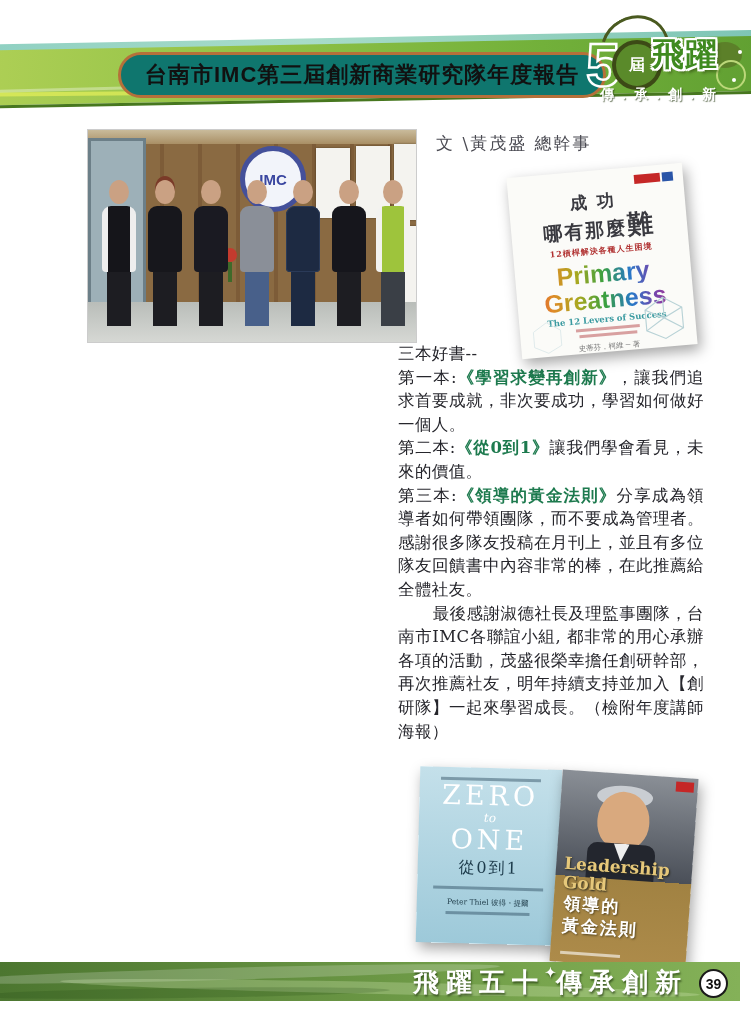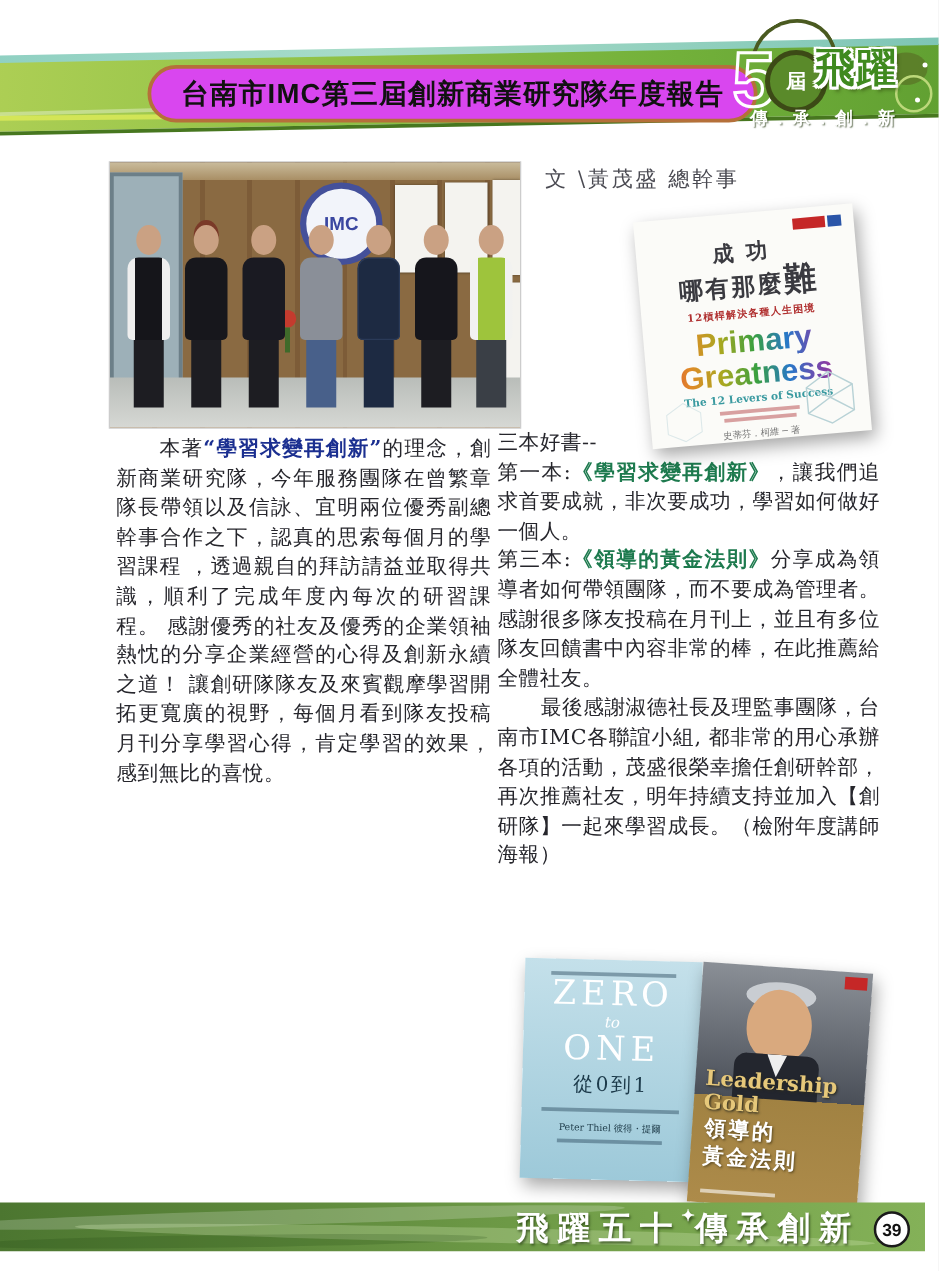--- a/index.html
+++ b/index.html
@@ -9,21 +9,21 @@
   
   .header-band{position:absolute;left:-12px;top:42px;width:790px;height:56px;
     background:linear-gradient(95deg,#aecf55 0%,#8fc146 35%,#72b03a 70%,#5f9e31 100%);
     transform:rotate(-1.1deg);border-bottom:3px solid #47771f;z-index:1;}
   .header-band .teal{position:absolute;left:0;top:-5px;width:100%;height:6px;
     background:linear-gradient(90deg,#8fd0c2,#a8dcc8 40%,#7cc4b4);}
   .header-band .wave1{position:absolute;left:0;bottom:6px;width:70%;height:4px;
     background:rgba(226,238,90,0.75);transform:rotate(.6deg);}
   .header-band .wave2{position:absolute;left:0;bottom:14px;width:55%;height:3px;
     background:rgba(255,255,255,0.35);transform:rotate(-.4deg);}
-  .title-pill{position:absolute;left:118px;top:52px;z-index:3;background:#d946ef;
+  .title-pill{position:absolute;left:118px;top:52px;z-index:3;background:#0f766e;
     border:3px solid #b5703a;border-radius:26px;padding:5px 24px;
     font-family:"Liberation Sans",sans-serif;font-weight:bold;font-size:22px;
     letter-spacing:1px;color:#111;white-space:nowrap;}
 
   
   .anniv{position:absolute;left:586px;top:20px;width:160px;height:92px;z-index:4;}
   .anniv .digit{position:absolute;left:0;top:14px;font-family:"Liberation Sans",sans-serif;
     font-size:62px;font-weight:bold;color:transparent;-webkit-text-stroke:2.5px #fff;line-height:1;}
   .anniv .ring{position:absolute;left:26px;top:20px;width:42px;height:42px;border-radius:50%;
     border:4px solid #3c4a16;background:#5a8a2a;display:flex;align-items:center;justify-content:center;}
@@ -239,25 +239,25 @@
     <svg width="46" height="46" viewBox="0 0 40 40">
       <polygon points="20,2 36,12 36,30 20,38 4,30 4,12" fill="none" stroke="#b8d2d6" stroke-width="1"></polygon>
       <path d="M20,2 L20,20 L36,30 M20,20 L4,30 M4,12 L20,20 L36,12" fill="none" stroke="#b8d2d6" stroke-width="1"></path>
     </svg>
     <svg class="poly2" width="34" height="34" viewBox="0 0 40 40">
       <polygon points="20,2 36,12 36,30 20,38 4,30 4,12" fill="none" stroke="#c8dce0" stroke-width="1"></polygon>
     </svg>
   </div>
 
   <div class="col col-left" id="col-left">
-      <p class="indent"><span class="r-normal">本著</span><span class="r-blue-bold">“學習求變再創新”</span><span class="r-normal">的理念，創新商業研究隊，今年服務團隊在曾繁章隊長帶領以及信詠、宜明兩位優秀副總幹事合作之下，認真的思索每個月的學習課程 ，透過親自的拜訪請益並取得共識，順利了完成年度內每次的研習課程。 感謝優秀的社友及優秀的企業領袖熱忱的分享企業經營的心得及創新永續之道！ 讓創研隊隊友及來賓觀摩學習開拓更寬廣的視野，每個月看到隊友投稿月刊分享學習心得，肯定學習的效果，感到無比的喜悅。</span></p>
     </div>
   <div class="col col-right" id="col-right">
       <p class=""><span class="r-normal">三本好書--</span></p>
       <p class=""><span class="r-normal">第一本:</span><span class="r-green-bold">《學習求變再創新》</span><span class="r-normal">，讓我們追求首要成就，非次要成功，學習如何做好一個人。</span></p>
+      <p class=""><span class="r-normal">第二本:</span><span class="r-green-bold">《從0到1》</span><span class="r-normal">讓我們學會看見，未來的價值。</span></p>
       <p class=""><span class="r-normal">第三本:</span><span class="r-green-bold">《領導的黃金法則》</span><span class="r-normal">分享成為領導者如何帶領團隊，而不要成為管理者。 感謝很多隊友投稿在月刊上，並且有多位隊友回饋書中內容非常的棒，在此推薦給全體社友。</span></p>
       <p class="indent"><span class="r-normal">最後感謝淑德社長及理監事團隊，台南市IMC各聯誼小組, 都非常的用心承辦各項的活動，茂盛很榮幸擔任創研幹部，再次推薦社友，明年持續支持並加入【創研隊】一起來學習成長。（檢附年度講師海報）</span></p>
     </div>
 
   <div class="book book2">
     <div class="tiny-bar" style="width:100px;margin-top:2px;"></div>
     <div class="zero">ZERO</div>
     <div class="to">to</div>
     <div class="one">ONE</div>
     <div class="cn">從0到1</div>

